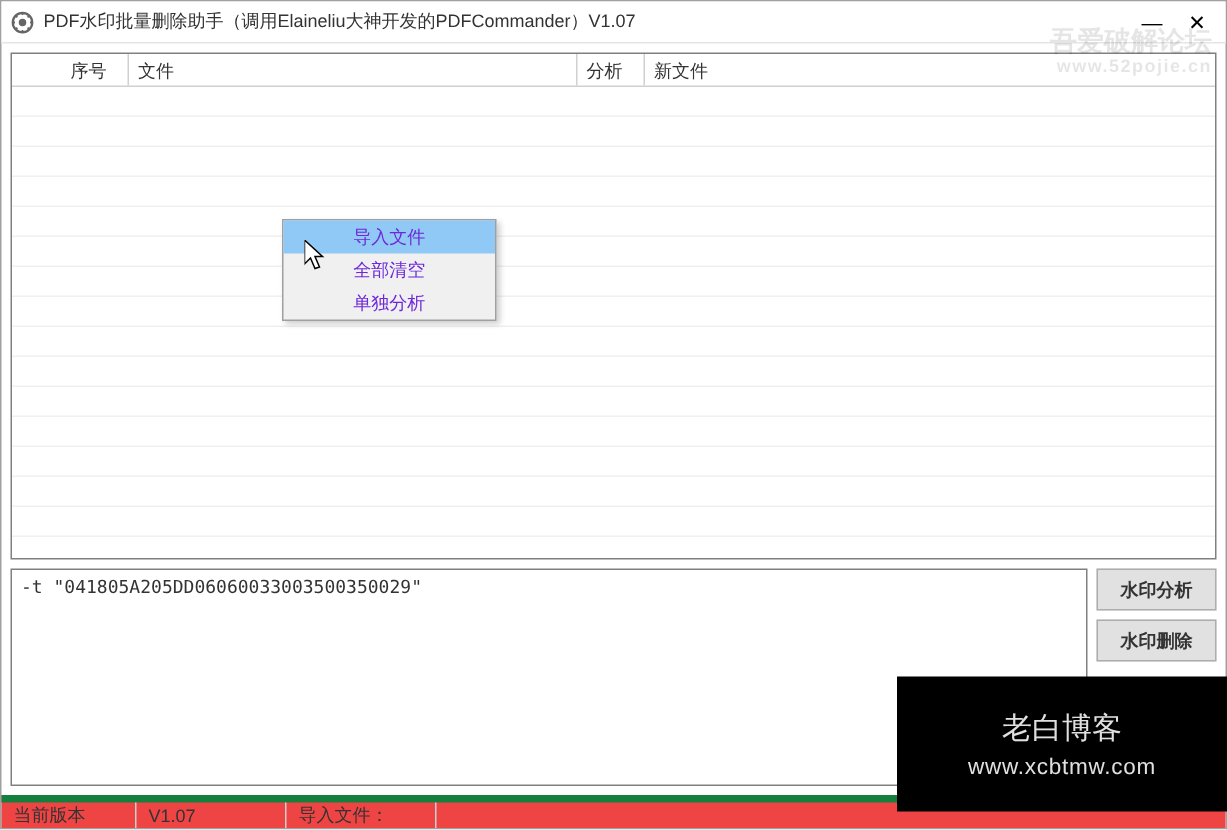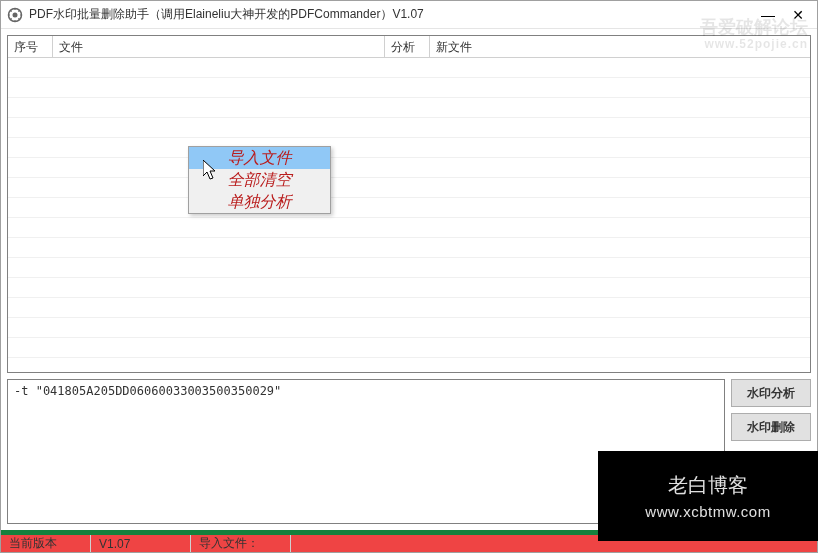--- a/index.html
+++ b/index.html
@@ -11,29 +11,29 @@
 .title-icon { width: 16px; height: 16px; margin-right: 6px; }
 .title-text { font-size: 12px; color: #333; flex: 1; }
 .title-controls { display: flex; }
 .title-btn { width: 30px; height: 22px; display: flex; align-items: center; justify-content: center; font-size: 14px; font-family: Arial; cursor: pointer; }
 
 .content { flex: 1; padding: 6px; display: flex; flex-direction: column; gap: 6px; }
 
 .grid-area { flex: 0 0 338px; border: 1px solid #808080; background: #fff; position: relative; }
 .grid-header { display: flex; height: 22px; background: #fff; border-bottom: 1px solid #d0d0d0; }
 .gh-cell { border-right: 1px solid #d0d0d0; font-size: 12px; color: #333; padding: 3px 6px; }
-.gh-sno { width: 45px; }
+.gh-sno { width: 45px; margin-left: 33px; }
 .gh-file { flex: 1; }
 .gh-analysis { width: 45px; }
 .gh-newfile { width: 380px; border-right: none; }
 .grid-body { position: absolute; top: 22px; left: 0; right: 0; bottom: 0; background: #fff; }
 .grid-row { height: 20px; border-bottom: 1px solid #f0f0f0; }
 
 .context-menu { position: absolute; left: 180px; top: 110px; width: 143px; background: #f0f0f0; border: 1px solid #a0a0a0; box-shadow: 2px 2px 4px rgba(0,0,0,0.2); z-index: 100; }
-.context-item { height: 22px; display: flex; align-items: center; justify-content: center; font-size: 16px; color: #b91c1c; cursor: pointer; padding: 0 24px; font-style: italic; }
+.context-item { height: 22px; display: flex; align-items: center; justify-content: center; font-size: 12px; color: #6d28d9; cursor: pointer; padding: 0 24px; }
 .context-item.highlighted { background: #90c8f6; }
 
 .cursor { position: absolute; left: 195px; top: 124px; z-index: 101; pointer-events: none; }
 
 .lower-area { flex: 1; display: flex; gap: 6px; }
 .command-box { flex: 1; border: 1px solid #808080; background: #fff; padding: 4px 6px; font-size: 12px; color: #333; font-family: "SimSun", monospace; }
 .buttons-col { width: 80px; display: flex; flex-direction: column; gap: 6px; }
 .btn { height: 28px; background: #e1e1e1; border: 1px solid #adadad; font-size: 12px; color: #333; cursor: pointer; font-weight: bold; }
 
 .statusbar { height: 22px; background: #ef4444; border-top: 5px solid #15803d; display: flex; align-items: center; font-size: 12px; color: #333; justify-content: center; }

